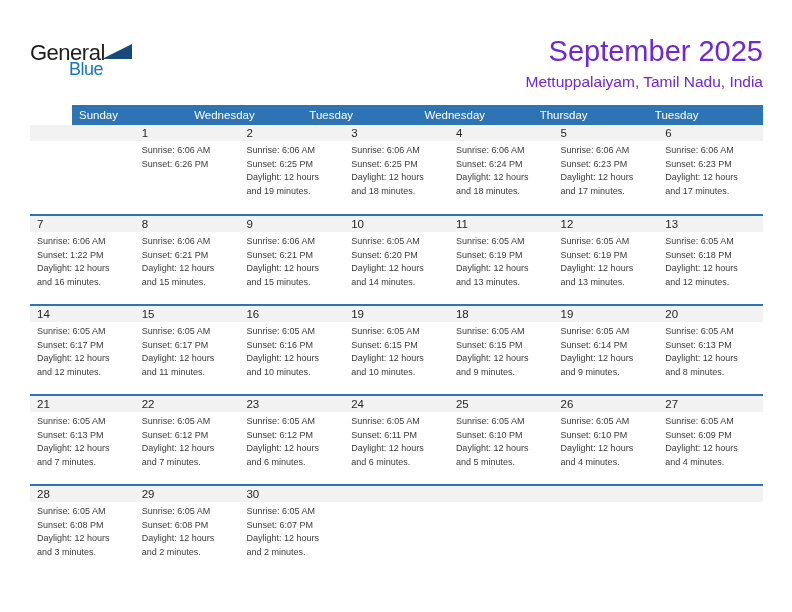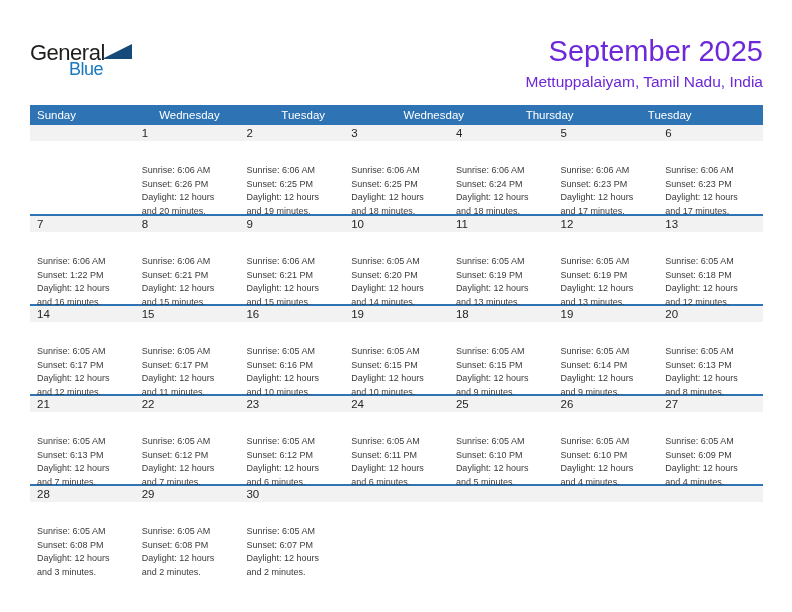--- a/index.html
+++ b/index.html
@@ -67,20 +67,21 @@
   .calendar {
     position: absolute;
     left: 30px;
     top: 105px;
     width: 733px;
   }
   .weekday-row {
     display: flex;
     height: 20px;
     background: var(--header-bg, #2E74B5);
+    margin-left: 42px;
   }
   .weekday-cell {
     flex: 1;
     display: flex;
     align-items: center;
     padding-left: 7px;
     box-sizing: border-box;
     color: #ffffff;
     font-size: 11.5px;
   }
@@ -102,21 +103,20 @@
     flex: 1;
     display: flex;
     align-items: center;
     padding-left: 7px;
     box-sizing: border-box;
     font-size: 11.5px;
     color: #262626;
   }
   .details-row {
     display: flex;
-    margin-top: 20px;
   }
   .details-cell {
     flex: 1;
     box-sizing: border-box;
     padding: 3px 9px 0 7px;
     font-size: 9px;
     line-height: 13.5px;
     color: #3b3b3b;
   }
 </style>
@@ -159,21 +159,20 @@
         </div>
         <div class="details-row">
           <div class="details-cell">
             <div></div>
             <div></div>
             <div></div>
           </div>
           <div class="details-cell">
             <div>Sunrise: 6:06 AM</div>
             <div>Sunset: 6:26 PM</div>
-            <div>Daylight: 12 hours and 20 minutes.</div>
           </div>
           <div class="details-cell">
             <div>Sunrise: 6:06 AM</div>
             <div>Sunset: 6:25 PM</div>
             <div>Daylight: 12 hours and 19 minutes.</div>
           </div>
           <div class="details-cell">
             <div>Sunrise: 6:06 AM</div>
             <div>Sunset: 6:25 PM</div>
             <div>Daylight: 12 hours and 18 minutes.</div>

